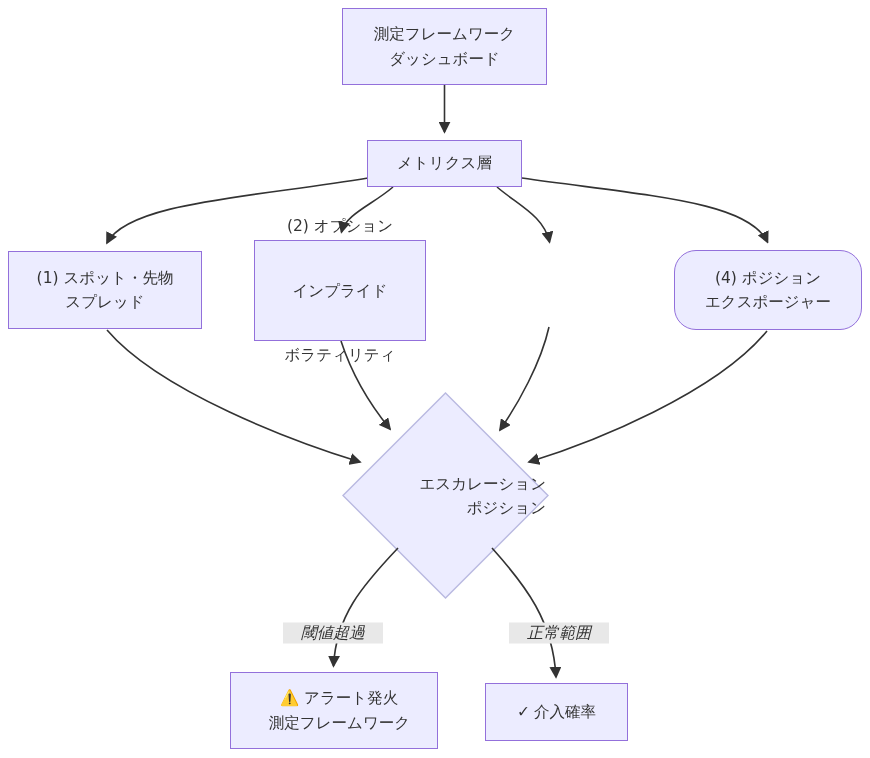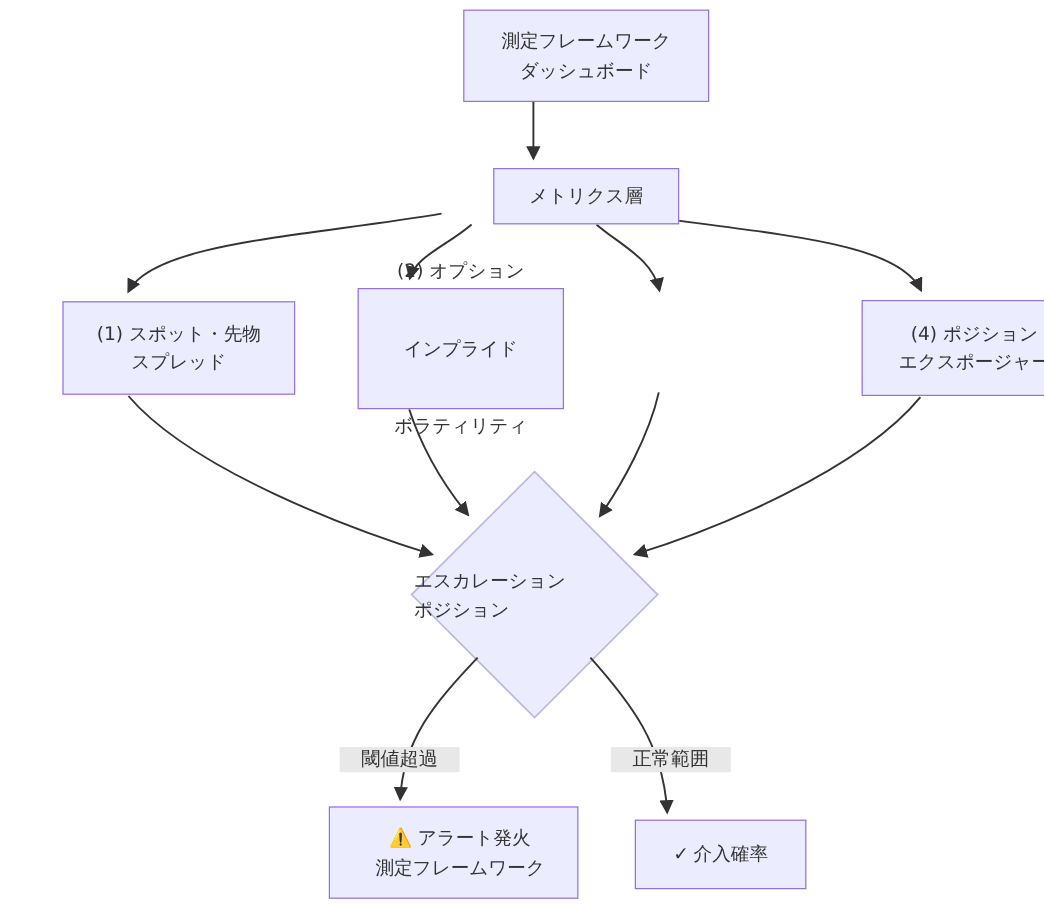--- a/index.html
+++ b/index.html
@@ -15,38 +15,39 @@
   svg.edges{position:absolute;left:0;top:0;width:870px;height:758px;}
   svg.edges path.edge{fill:none;stroke:var(--edge,#333333);stroke-width:1.6px;}
   svg.edges polygon.diamond{fill:var(--node-fill,#ECECFF);stroke:var(--diamond-border,#b9b9e0);stroke-width:1.4px;}
   .node{
     position:absolute;
     background:var(--node-fill,#ECECFF);
     border:1px solid var(--node-border,#9370DB);
     box-sizing:border-box;
     display:flex;flex-direction:column;
     align-items:center;justify-content:center;
-    text-align:center;line-height:1.55;margin-left:44px;
+    text-align:center;line-height:1.55;
   }
   .node .line{white-space:nowrap;}
   .diamond-label{
     position:absolute;
     display:flex;flex-direction:column;
-    align-items:flex-start;justify-content:center;
+    align-items:flex-end;justify-content:center;
     text-align:center;line-height:1.55;
     background:transparent;border:none;
   }
   .edge-label{
     position:absolute;
     transform:translate(-50%,-50%);
     background:var(--label-bg,#e8e8e8);
     padding:0 18px;
     font-size:16px;
     white-space:nowrap;
     color:var(--text,#333333);
+    font-style:italic;
   }
   .icon{display:inline-block;margin-right:4px;}
   .warn{color:#e6a817;}
 </style>
 </head>
 <body>
 
 <div class="canvas">
 
   <svg class="edges" viewBox="0 0 870 758" aria-hidden="true">
@@ -91,21 +92,21 @@
     <span class="line">スプレッド</span>
   </div>
 
   <div class="node" style="left:254px;top:240px;width:172px;height:101px;gap:40px;">
     <span class="line">(2) オプション</span>
     <span class="line">インプライド</span>
     <span class="line">ボラティリティ</span>
   </div>
 
 
-  <div class="node" style="left:674px;top:250px;width:188px;height:80px;">
+  <div class="node" style="left:674px;top:250px;width:188px;height:80px;border-radius:22px;">
     <span class="line">(4) ポジション</span>
     <span class="line">エクスポージャー</span>
   </div>
 
   <div class="diamond-label" style="left:345px;top:456px;width:201px;height:80px;">
     <span class="line">エスカレーション</span>
     <span class="line">ポジション</span>
   </div>
 
   <div class="node" style="left:230px;top:672px;width:208px;height:77px;padding-left:11px;">

